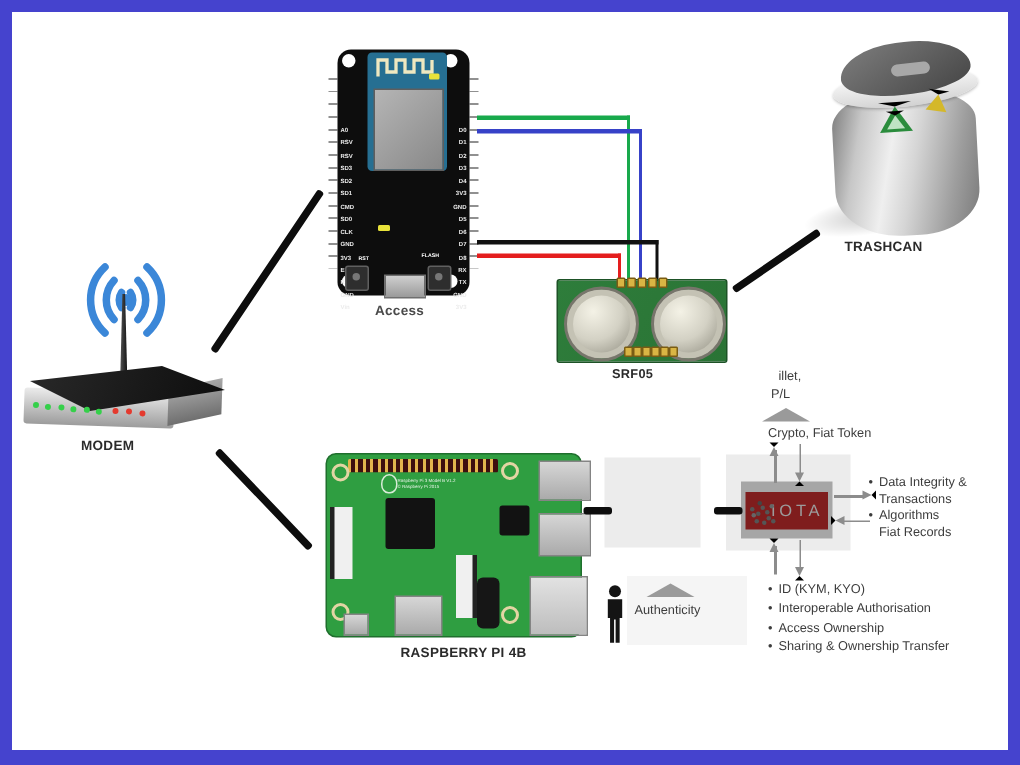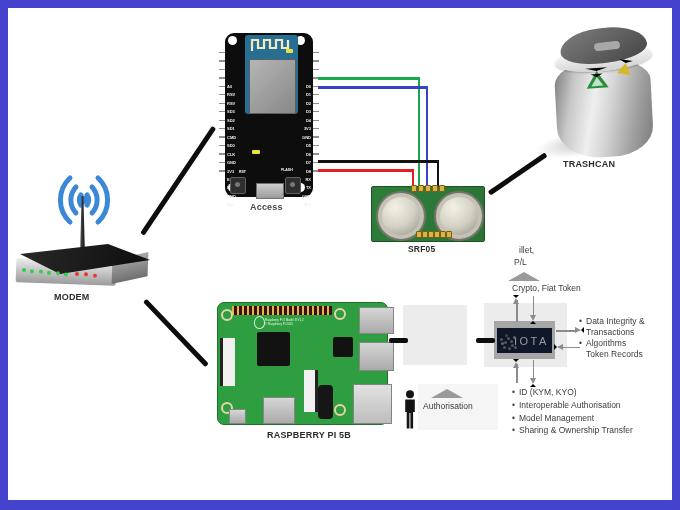--- a/index.html
+++ b/index.html
@@ -33,21 +33,21 @@
   .pi-board{position:absolute;left:217px;top:302px;width:169px;height:121px;background:#2f9e41;border:1px solid #1f6f2d;border-radius:7px;z-index:3;}
   .pi-hole{position:absolute;width:8px;height:8px;border-radius:50%;background:#2f9e41;border:2px solid #e3d5a4;}
   .gpio{position:absolute;left:14px;top:3px;width:100px;height:9px;background:#3d0f0f;background-image:repeating-linear-gradient(90deg,rgba(235,190,80,.95) 0 2px,transparent 2px 5px);border-radius:1px;}
   .chip{position:absolute;background:#121212;border-radius:2px;}
   .port{position:absolute;background:linear-gradient(#d6d6d6,#aaa);border:1px solid #848484;}
   .silk{position:absolute;font-size:3px;color:#e8f5e8;line-height:4px;white-space:nowrap;}
   
   .graybox{position:absolute;background:#a6a6a6;z-index:3;}
   .backdrop{position:absolute;background:#ececec;z-index:2;}
   .alg-text{width:100%;height:100%;display:flex;align-items:center;justify-content:center;font-weight:bold;font-size:9px;color:#111;}
-  .iota-inner{position:absolute;left:3px;top:7px;width:55px;height:25px;background:#0f172a;display:flex;align-items:center;}
+  .iota-inner{position:absolute;left:3px;top:7px;width:55px;height:25px;background:#7f1d1d;display:flex;align-items:center;}
   .iota-word{font-size:11px;color:#9c9c9c;letter-spacing:2.5px;margin-left:17px;}
   .iota-dots{position:absolute;left:7px;top:13px;width:3px;height:3px;border-radius:50%;background:#555;
     box-shadow:3px -4px 0 #555,6px -1px 0 #555,7px 3px 0 #555,4px 6px 0 #555,-1px 5px 0 #555,-3px 1px 0 #666,1px -7px 0 #444,-4px -3px 0 #555,9px -5px 0 #666,10px 5px 0 #555;}
   .garrow{position:absolute;background:#8c8c8c;z-index:4;}
   .ah{position:absolute;width:0;height:0;border-style:solid;z-index:4;}
   .ah-up{border-left:3.5px solid transparent;border-right:3.5px solid transparent;border-bottom:6px solid #8c8c8c;}
   .ah-down{border-left:3.5px solid transparent;border-right:3.5px solid transparent;border-top:6px solid #8c8c8c;}
   .ah-right{border-top:3.5px solid transparent;border-bottom:3.5px solid transparent;border-left:6px solid #8c8c8c;}
   .ah-left{border-top:3.5px solid transparent;border-bottom:3.5px solid transparent;border-right:6px solid #8c8c8c;}
   .rooftri{position:absolute;width:0;height:0;border-left:16px solid transparent;border-right:16px solid transparent;border-bottom:9px solid #9a9a9a;z-index:3;}
@@ -192,21 +192,21 @@
     <div class="chip" style="left:115px;top:34px;width:20px;height:20px;"></div>
     <div class="port" style="left:141px;top:4px;width:33px;height:25px;"></div>
     <div class="port" style="left:141px;top:39px;width:33px;height:27px;"></div>
     <div class="port" style="left:135px;top:81px;width:37px;height:38px;background:linear-gradient(#e2e2e2,#bdbdbd);"></div>
     <div class="abs" style="left:2px;top:35px;width:12px;height:48px;background:#f0f0f0;border-left:3px solid #222;"></div>
     <div class="port" style="left:11px;top:106px;width:15px;height:13px;"></div>
     <div class="port" style="left:45px;top:94px;width:30px;height:25px;"></div>
     <div class="abs" style="left:86px;top:67px;width:11px;height:42px;background:#f0f0f0;border-right:3px solid #222;"></div>
     <div class="abs" style="left:100px;top:82px;width:15px;height:34px;background:#161616;border-radius:4px;"></div>
   </div>
-  <div class="lbl" style="left:267px;top:430px;">RASPBERRY PI 5B</div>
+  <div class="lbl" style="left:267px;top:430px;">RASPBERRY PI 4B</div>
 
   <div class="tc-shadow"></div>
   <div class="tc-body"></div>
   <div class="tc-rim"></div>
   <div class="tc-lid"></div>
   <div class="abs" style="left:594px;top:42px;width:26px;height:8px;background:#a8a8a8;border-radius:4px;transform:rotate(-6deg);z-index:6;"></div>
   <div class="tri" style="left:586px;top:68px;border-left:11px solid transparent;border-right:11px solid transparent;border-bottom:17px solid #2a8c3c;transform:rotate(-4deg);"></div>
   <div class="tri" style="left:591px;top:74px;border-left:6px solid transparent;border-right:6px solid transparent;border-bottom:9px solid #bfe3c4;transform:rotate(-4deg);"></div>
   <div class="tri" style="left:618px;top:60px;border-left:7px solid transparent;border-right:7px solid transparent;border-bottom:11px solid #d4b82a;transform:rotate(8deg);"></div>
   <div class="lbl" style="left:563px;top:159px;">TRASHCAN</div>
@@ -253,43 +253,43 @@
         <span>Data Integrity &amp;</span>
       </div>
     <div class="note-row indent">
         <span>Transactions</span>
       </div>
     <div class="note-row">
         <span class="bullet">•</span>
         <span>Algorithms</span>
       </div>
     <div class="note-row indent">
-        <span>Token Records</span>
+        <span>Fiat Records</span>
       </div>
   </div>
 
   <div class="abs blist" style="left:512px;top:386px;">
     <div class="note-row">
         <span class="bullet">•</span>
         <span>ID (KYM, KYO)</span>
       </div>
     <div class="note-row">
         <span class="bullet">•</span>
         <span>Interoperable Authorisation</span>
       </div>
     <div class="note-row">
         <span class="bullet">•</span>
-        <span>Model Management</span>
+        <span>Access Ownership</span>
       </div>
     <div class="note-row">
         <span class="bullet">•</span>
         <span>Sharing &amp; Ownership Transfer</span>
       </div>
   </div>
 
   <div class="backdrop" style="left:418px;top:384px;width:80px;height:46px;background:#f5f5f5;"></div>
   <svg style="position:absolute;left:403px;top:390px;z-index:3;" width="14" height="40" viewBox="0 0 14 40" fill="#141414">
     <circle cx="7" cy="4.2" r="4"></circle>
     <path d="M2.2 9.5 h9.6 v12.5 h-1.7 v16.5 h-2.7 v-15.5 h-1 v15.5 h-2.7 v-16.5 h-1.5 z"></path>
   </svg>
   <div class="rooftri" style="left:431px;top:389px;"></div>
-  <div class="smalltxt" style="left:423px;top:401px;z-index:3;">Authorisation</div>
+  <div class="smalltxt" style="left:423px;top:401px;z-index:3;">Authenticity</div>
 </div>
 
 </body></html>

